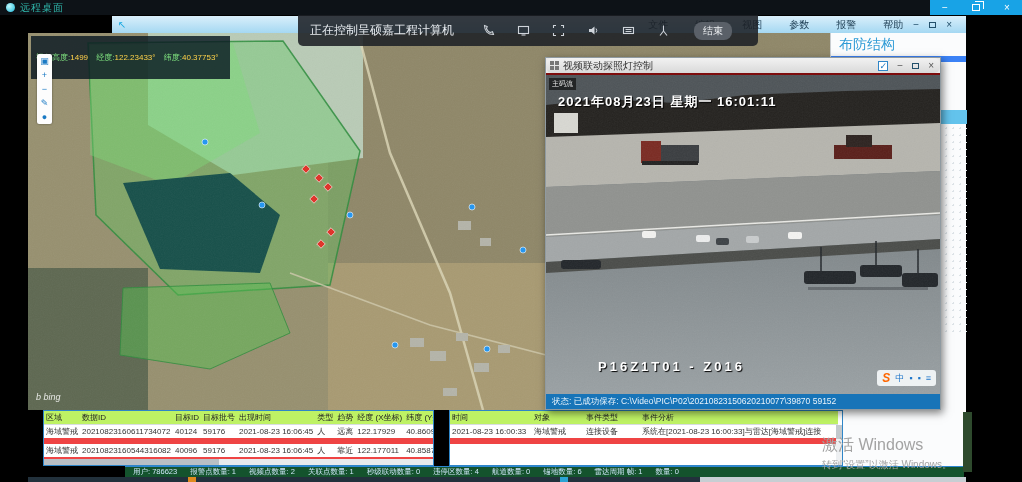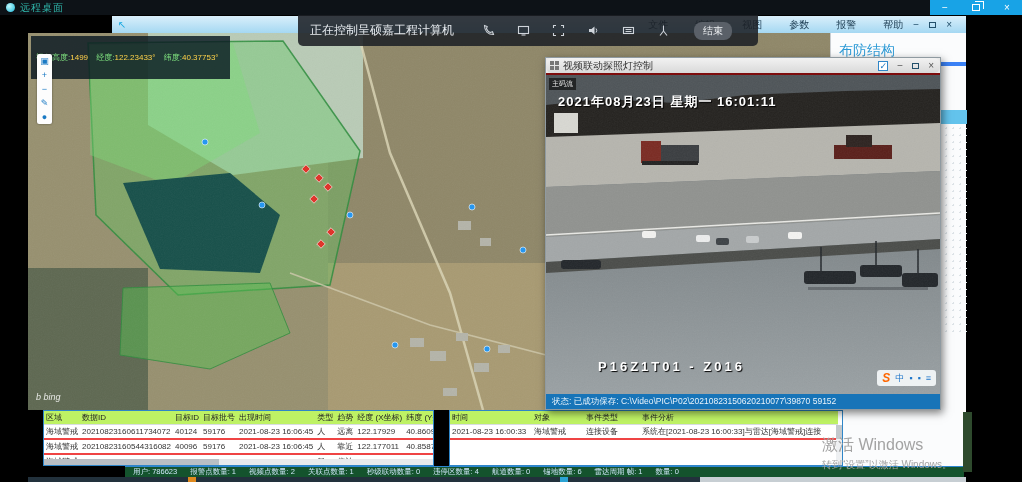--- a/index.html
+++ b/index.html
@@ -36,21 +36,21 @@
   .map{position:absolute;left:28px;top:33px;width:802px;height:377px;z-index:1;}
   .map-info{position:absolute;left:3px;top:3px;background:rgba(10,24,34,.82);padding:16px 5px;font-size:8px;white-space:nowrap;z-index:3;}
   .map-info .lbl{color:#7fe27f;}
   .map-info .val{color:#ffd24a;margin-right:6px;}
   .map-tools{position:absolute;left:9px;top:21px;width:15px;background:#fdfdfd;border-radius:2px;box-shadow:0 0 2px rgba(0,0,0,.5);display:flex;flex-direction:column;align-items:center;padding:2px 0;gap:4px;z-index:3;}
   .map-tools span{color:#1a7ac4;font-size:9px;line-height:10px;cursor:pointer;}
   .map-attrib{position:absolute;left:8px;bottom:8px;color:rgba(255,255,255,.85);font-size:9px;z-index:3;font-style:italic;}
 
   
   .panel{position:absolute;left:830px;top:33px;width:136px;height:433px;background:#fbfcfd;border-left:1px solid #c9cdd1;z-index:2;}
-  .panel-title{color:#2f9bd6;font-size:14px;padding:9px 0 2px 8px;border-bottom:4px solid #3b82f6;}
+  .panel-title{color:#2f9bd6;font-size:14px;padding:3px 0 2px 8px;border-bottom:6px solid #3b82f6;}
   .panel-item{color:#3a4750;font-size:9px;padding:4px 0 0 6px;white-space:nowrap;overflow:hidden;}
   .panel-selected{position:absolute;left:0;top:77px;width:136px;height:14px;background:#63c3ec;}
   .panel-dots{position:absolute;left:0;top:92px;width:136px;height:210px;background-image:radial-gradient(circle,#dde3e7 1px,transparent 1px);background-size:7px 7px;}
 
   
   .watermark{position:absolute;left:822px;top:435px;z-index:3;color:#a3a3a3;}
   .wm1{font-size:16px;}
   .wm2{font-size:10px;margin-top:2px;}
   .green-strip{position:absolute;left:963px;top:412px;width:9px;height:60px;background:#2e4a2d;z-index:3;}
 
@@ -73,21 +73,21 @@
   .ime-bar{position:absolute;right:4px;top:295px;background:rgba(245,248,250,.92);border-radius:3px;display:flex;align-items:center;gap:5px;padding:1px 5px;z-index:5;}
   .ime-logo{color:#f60;font-weight:bold;font-size:12px;font-style:italic;}
   .ime-item{color:#1d74c9;font-size:9px;}
   .vstatus{height:15px;background:#1774b8;color:#e8f3fb;font-size:8.5px;line-height:15px;padding-left:6px;white-space:nowrap;overflow:hidden;}
 
   
   .tbl-wrap{position:absolute;top:410px;height:56px;background:#fff;border:1px solid #2f86c8;overflow:hidden;z-index:2;}
   #tbl1{left:43px;width:391px;}
   #tbl2{left:449px;width:394px;}
   table{border-collapse:collapse;table-layout:fixed;}
-  th,td{font-size:8px;color:#333;font-weight:normal;text-align:left;padding:1px 2px;white-space:nowrap;overflow:hidden;border-bottom:2px solid #ef4444;}
+  th,td{font-size:8px;color:#333;font-weight:normal;text-align:left;padding:1px 2px;white-space:nowrap;overflow:hidden;border-bottom:6px solid #ef4444;}
   th{color:#222;background:#bef264;border-bottom:1px solid #d8dde1;}
   .hscroll{position:absolute;left:0;bottom:0;width:100%;height:6px;background:#e8eaec;}
   .hscroll .thumb{width:45%;height:100%;background:#b9bfc4;}
   .vscroll{position:absolute;right:0;top:14px;bottom:0;width:6px;background:#eef0f2;}
   .vscroll .thumb{width:100%;height:14px;background:#c3c9cd;}
 
   
   .status-bar{position:absolute;left:125px;top:466px;width:839px;height:11px;background:#14532d;border-top:1px solid #2c86d0;display:flex;align-items:center;gap:13px;padding-left:8px;overflow:hidden;z-index:2;}
   .status-bar span{color:#cfe6f8;font-size:7.5px;white-space:nowrap;}
   .bottom-strip-dark{position:absolute;left:28px;top:477px;width:672px;height:5px;background:#22313c;z-index:2;}

